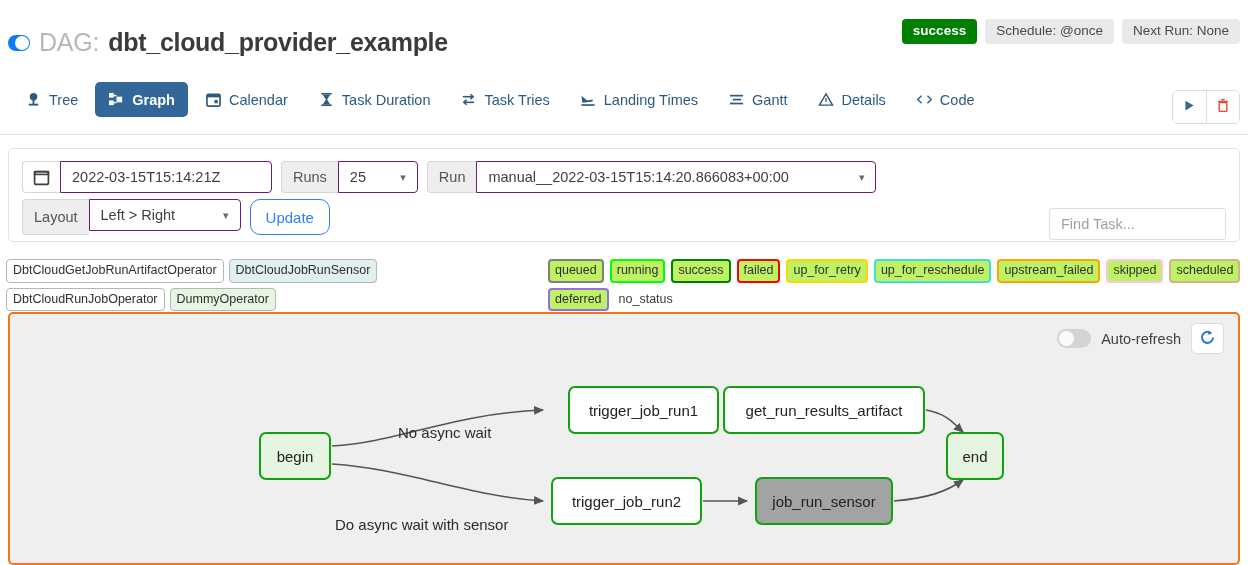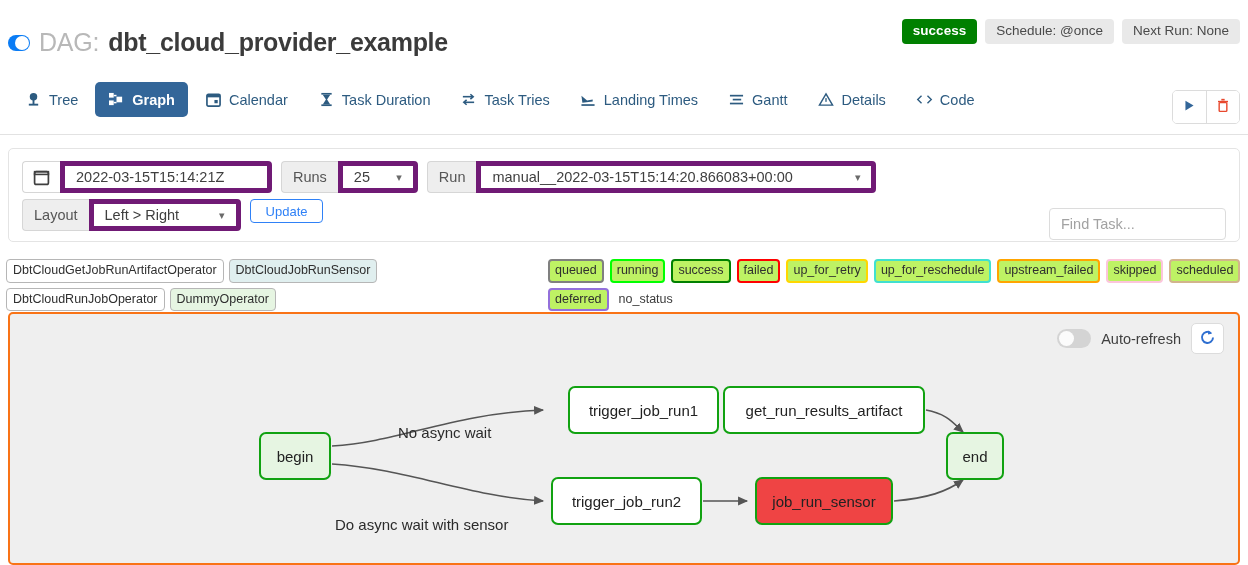--- a/index.html
+++ b/index.html
@@ -79,35 +79,35 @@
   .fb-row2 { position: absolute; left: 13px; top: 50px; display: flex; align-items: stretch; }
 
   .grp { display: flex; align-items: stretch; }
   .addon {
     background: #eeeeee; border: 1px solid #d6d6d6; color: #555;
     font-size: 14.5px; display: flex; align-items: center; padding: 0 11px;
     white-space: nowrap;
   }
   .addon.left { border-radius: 4px 0 0 4px; border-right: none; }
   .fld {
-    background: #fff; border: 5px solid #701a75; font-size: 14.5px; color: #3f3f3f;
+    background: #fff; border: 1px solid #701a75; font-size: 14.5px; color: #3f3f3f;
     display: flex; align-items: center; padding: 0 11px; white-space: nowrap;
     height: 32px;
   }
   .fld.r { border-radius: 0 4px 4px 0; }
   .caret-far { margin-left: auto; padding-left: 14px; color: #6a6a6a; font-size: 11px; }
   .cal-box {
     width: 38px; height: 32px; background: #fff; border: 1px solid #d6d6d6;
     border-radius: 4px 0 0 4px; border-right: none;
     display: flex; align-items: center; justify-content: center;
   }
   .update-btn {
-    margin-left: 9px; height: 24px; padding: 0 15px;
-    border: 1px solid #2f81f7; border-radius: 4px; background: #fff;
-    color: #2f81f7; font-size: 13px; cursor: pointer;
+    margin-left: 9px; height: 36px; padding: 0 15px;
+    border: 1px solid #2f81f7; border-radius: 10px; background: #fff;
+    color: #2f81f7; font-size: 15px; cursor: pointer;
     font-family: "Liberation Sans", sans-serif;
   }
   .find-task {
     position: absolute; right: 13px; top: 12px; width: 177px; height: 32px;
     border: 1px solid #dcdcdc; border-radius: 4px; background: #fff;
     font-size: 14.5px; color: #a2a2a2; padding: 0 11px;
     font-family: "Liberation Sans", sans-serif;
     margin-top: 47px;
   }
   .find-task::placeholder { color: #a2a2a2; }
@@ -145,21 +145,21 @@
     background: #fff; cursor: pointer; display: flex; align-items: center; justify-content: center; padding: 0;
   }
   .svg-canvas { position: absolute; left: 0; top: 0; width: 1232px; height: 253px; }
 
   .node-box {
     position: absolute; background: #fff; border: 2.5px solid #11a211; border-radius: 7px;
     display: flex; align-items: center; justify-content: center;
     font-size: 15px; color: #222; white-space: nowrap;
   }
   .node-box.dummy { background: #e6f5e2; }
-  .node-box.sensor { background: #ef4444; }
+  .node-box.sensor { background: #a3a3a3; }
   .edge-label {
     position: absolute; font-size: 15px; color: #2b2b2b; white-space: nowrap;
   }
 </style>
 </head>
 <body>
 
 <div class="page">
 
   <div class="header">

